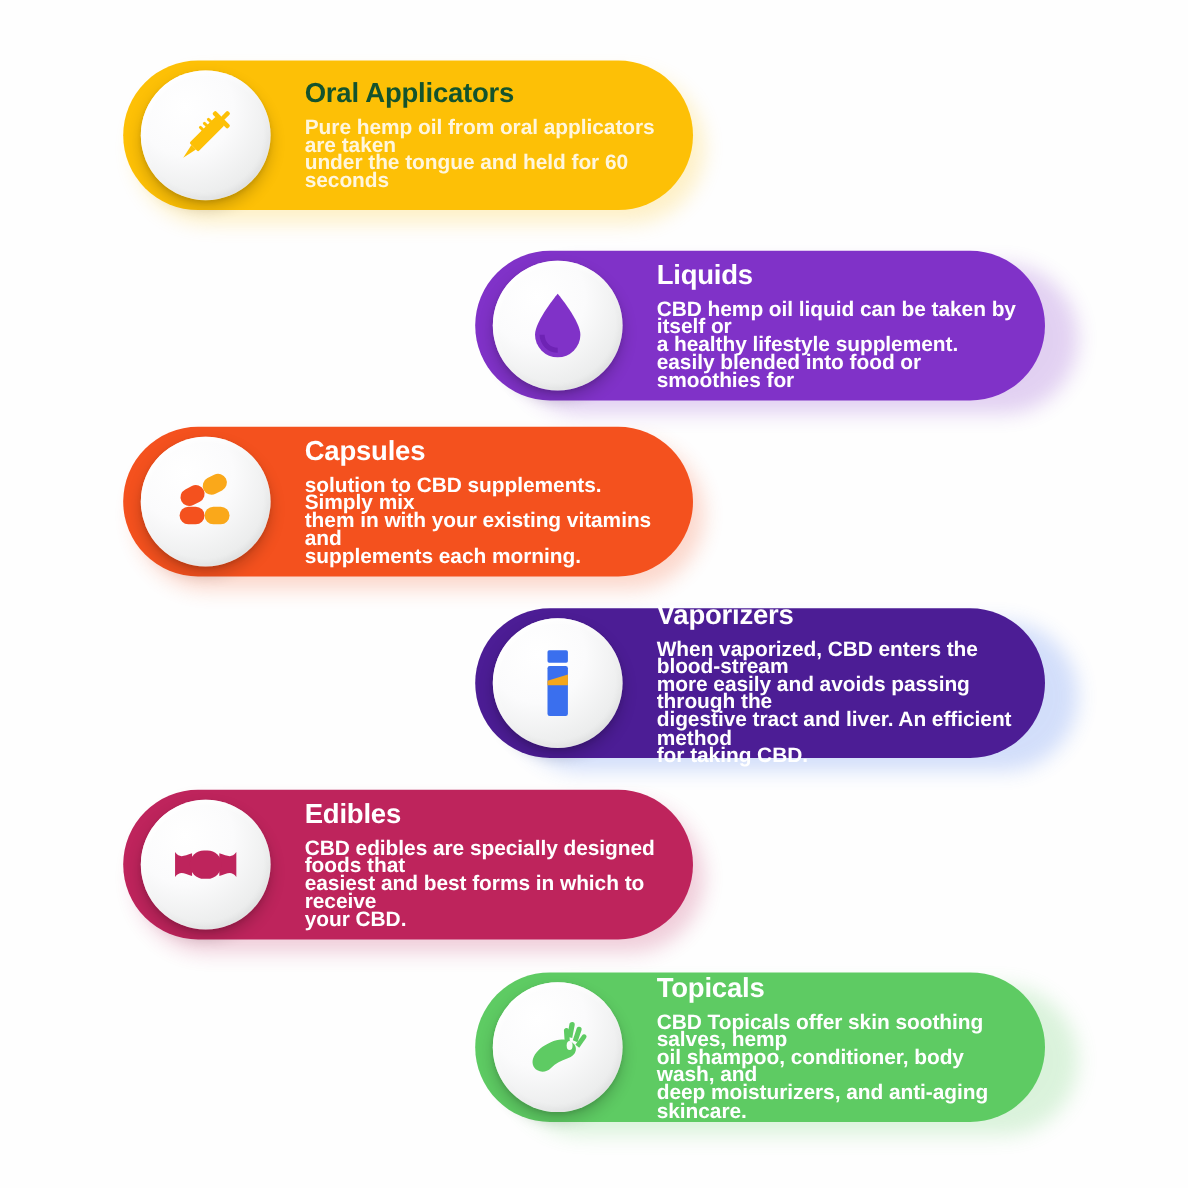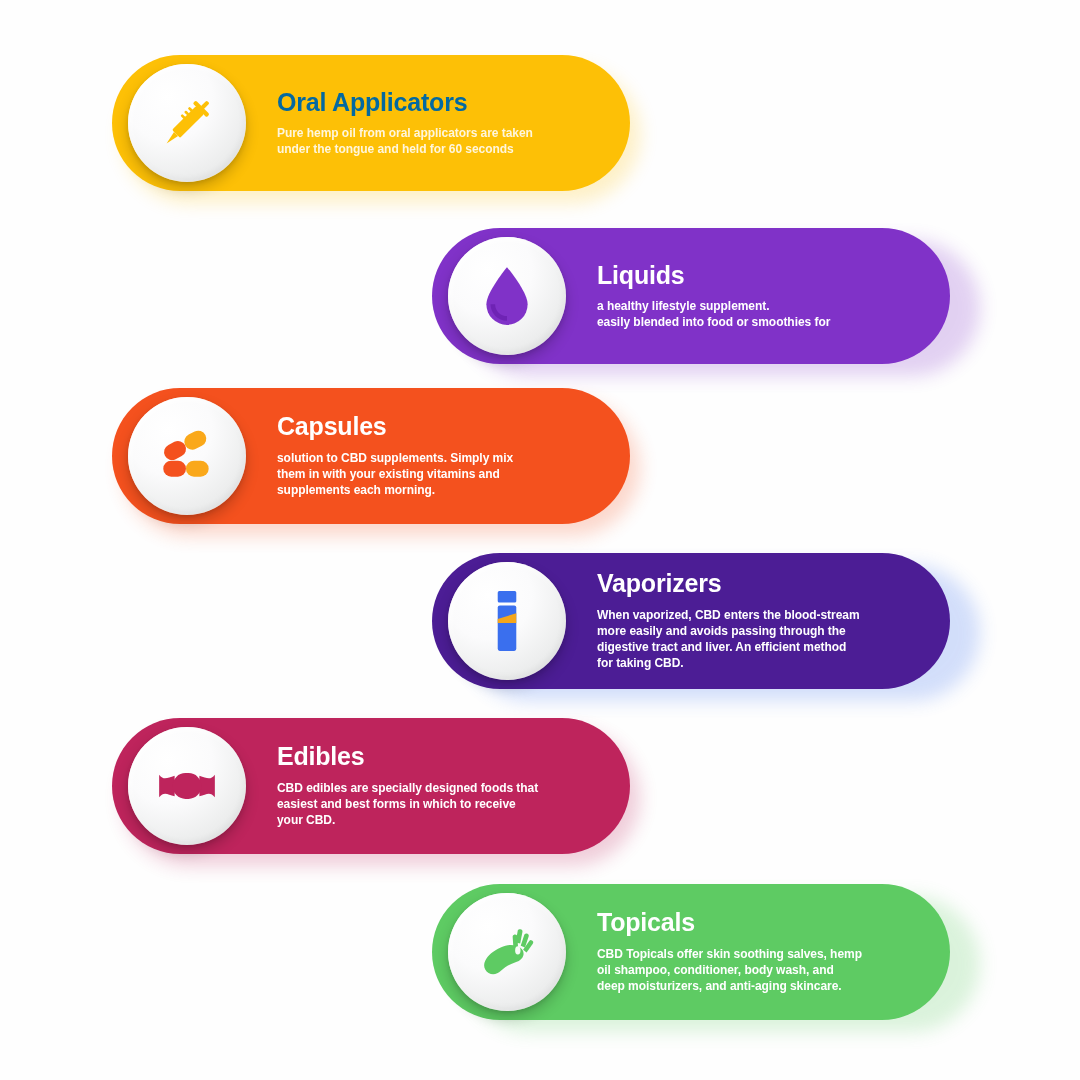--- a/index.html
+++ b/index.html
@@ -88,30 +88,30 @@
     color: #ffffff;
     font-size: 25px;
     font-weight: 600;
     letter-spacing: -0.2px;
     line-height: 1.1;
     margin-bottom: 9px;
     white-space: nowrap;
   }
   .card-body {
     color: #ffffff;
-    font-size: 12px;
+    font-size: 19px;
     font-weight: bold;
     line-height: 16.2px;
     letter-spacing: -0.05px;
     max-width: 330px;
   }
   .card-body .ln { display: block; }
 
   
-  .card.tone-soft .card-title { color: #0369a1; }
+  .card.tone-soft .card-title { color: #14532d; }
   .card.tone-soft .card-body  { color: #fff6dd; }
 </style>
 </head>
 <body>
 
 <div id="stage" style="background: rgb(254, 254, 254);">
     <div class="card-shadow" style="background: rgb(253, 192, 6); left: 122px; top: 67px; width: 518px;"></div>
     <div class="card left tone-soft" style="top: 55px; background: rgb(253, 192, 6);">
       <div class="medallion">
         <svg viewBox="0 0 64 64">
@@ -138,20 +138,21 @@
     <div class="card right" style="top: 228px; background: rgb(128, 50, 200);">
       <div class="medallion">
         <svg viewBox="0 0 64 64">
           <path d="M32 4 C32 4 12 28 12 40 a20 20 0 0 0 40 0 C52 28 32 4 32 4 Z" fill="#8032C8"></path>
           <path d="M20.5 40 a11.5 11.5 0 0 0 11.5 11.5 v4.5 A16 16 0 0 1 16 40 Z" fill="#6E23B4"></path>
         </svg>
       </div>
       <div class="card-text">
         <div class="card-title">Liquids</div>
         <div class="card-body">
+          <span class="ln">CBD hemp oil liquid can be taken by itself or</span>
           <span class="ln">a healthy lifestyle supplement.</span>
           <span class="ln">easily blended into food or smoothies for</span>
         </div>
       </div>
     </div>
     <div class="card-shadow" style="background: rgb(244, 81, 30); left: 122px; top: 400px; width: 518px;"></div>
     <div class="card left" style="top: 388px; background: rgb(244, 81, 30);">
       <div class="medallion">
         <svg viewBox="0 0 64 64">
           <g transform="rotate(-27 31 21)">

